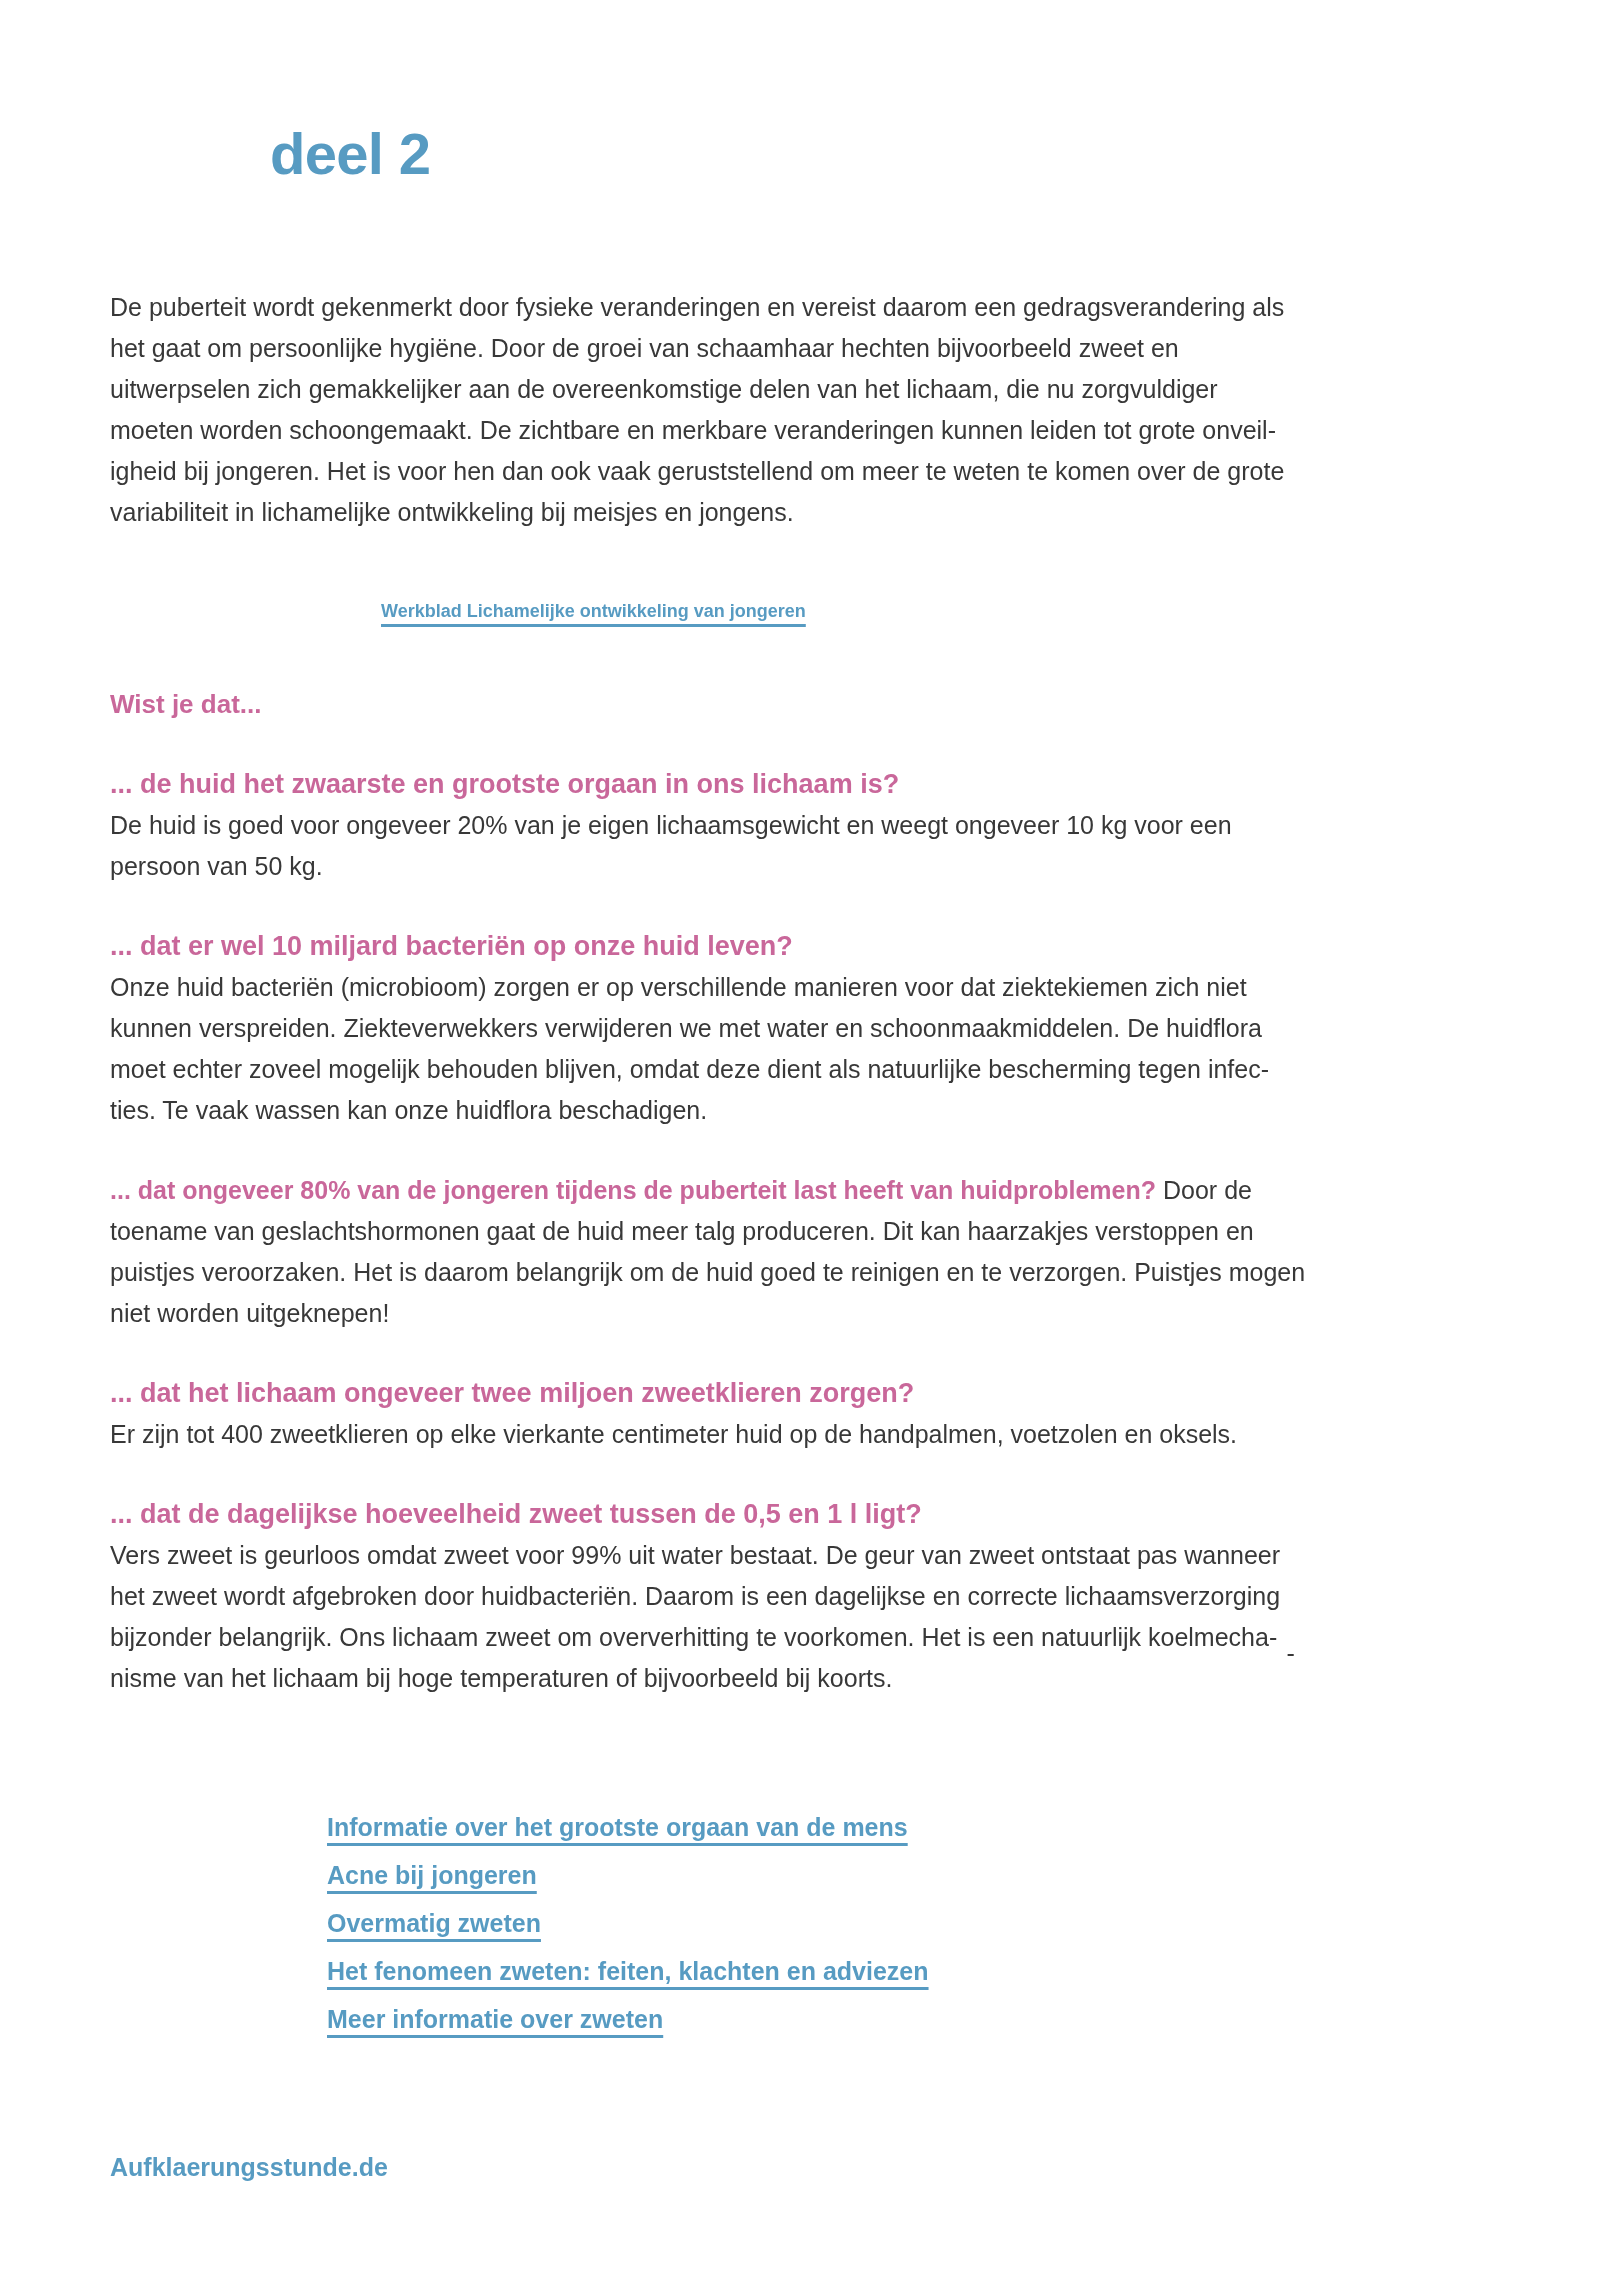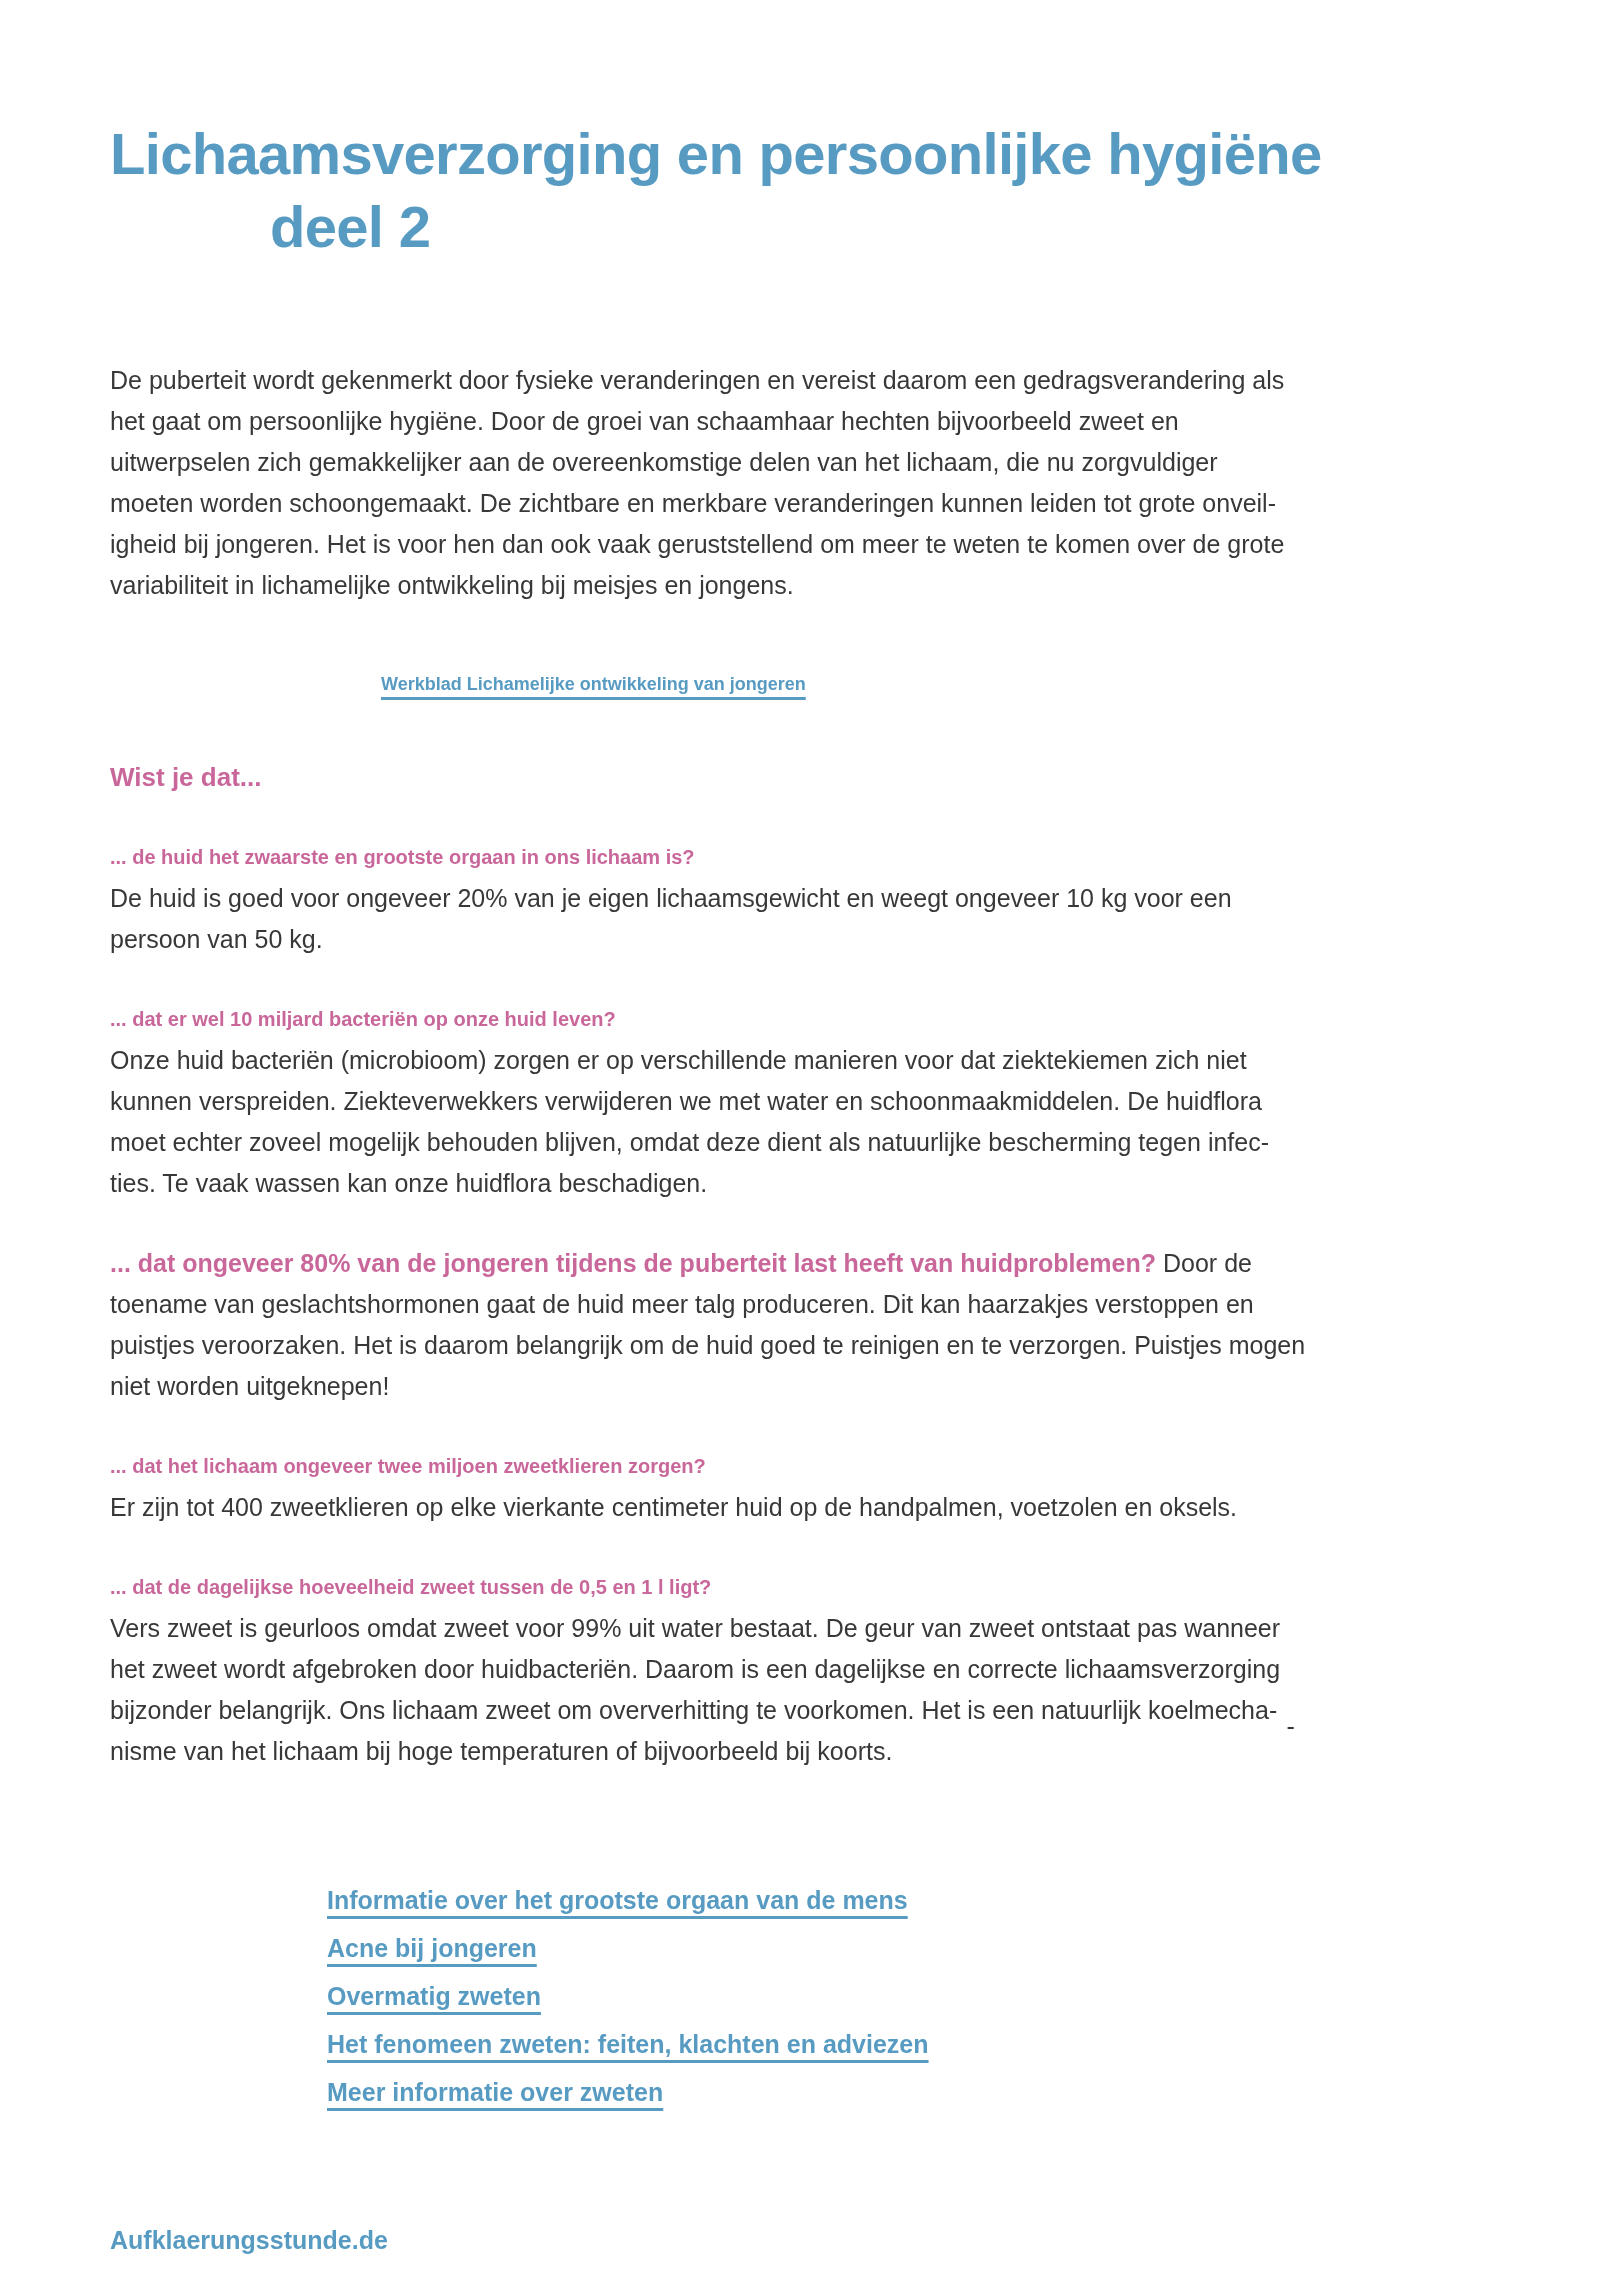--- a/index.html
+++ b/index.html
@@ -50,21 +50,21 @@
   .wist{
     margin-top:52px;
     font-size:26px;
     line-height:41px;
     font-weight:700;
     color:#c9679a;
   }
 
   .fact{margin-top:39px;}
   .fact-heading{
-    font-size:20px;
+    font-size:27px;
     line-height:41px;
     font-weight:700;
     color:#c9679a;
   }
   .fact-heading-inline{
     font-weight:700;
     color:#c9679a;
   }
 
   .stray-hyphen{
@@ -92,21 +92,21 @@
     line-height:33px;
     font-weight:700;
   }
 </style>
 </head>
 <body>
 
 <div class="page">
   <div class="content">
 
-    <h1 class="title"><span class="line1">Lichaamsverzorging en persoonlijke hygiëne</span><span class="line2">deel 2</span></h1>
+    <h1 class="title"><span class="line2">deel 2</span></h1>
 
     <div class="bodytext intro">De puberteit wordt gekenmerkt door fysieke veranderingen en vereist daarom een gedragsverandering als
 het gaat om persoonlijke hygiëne. Door de groei van schaamhaar hechten bijvoorbeeld zweet en
 uitwerpselen zich gemakkelijker aan de overeenkomstige delen van het lichaam, die nu zorgvuldiger
 moeten worden schoongemaakt. De zichtbare en merkbare veranderingen kunnen leiden tot grote onveil-
 igheid bij jongeren. Het is voor hen dan ook vaak geruststellend om meer te weten te komen over de grote
 variabiliteit in lichamelijke ontwikkeling bij meisjes en jongens.</div>
 
     <div class="worksheet">
       <a class="bluelink">Werkblad Lichamelijke ontwikkeling van jongeren</a>

